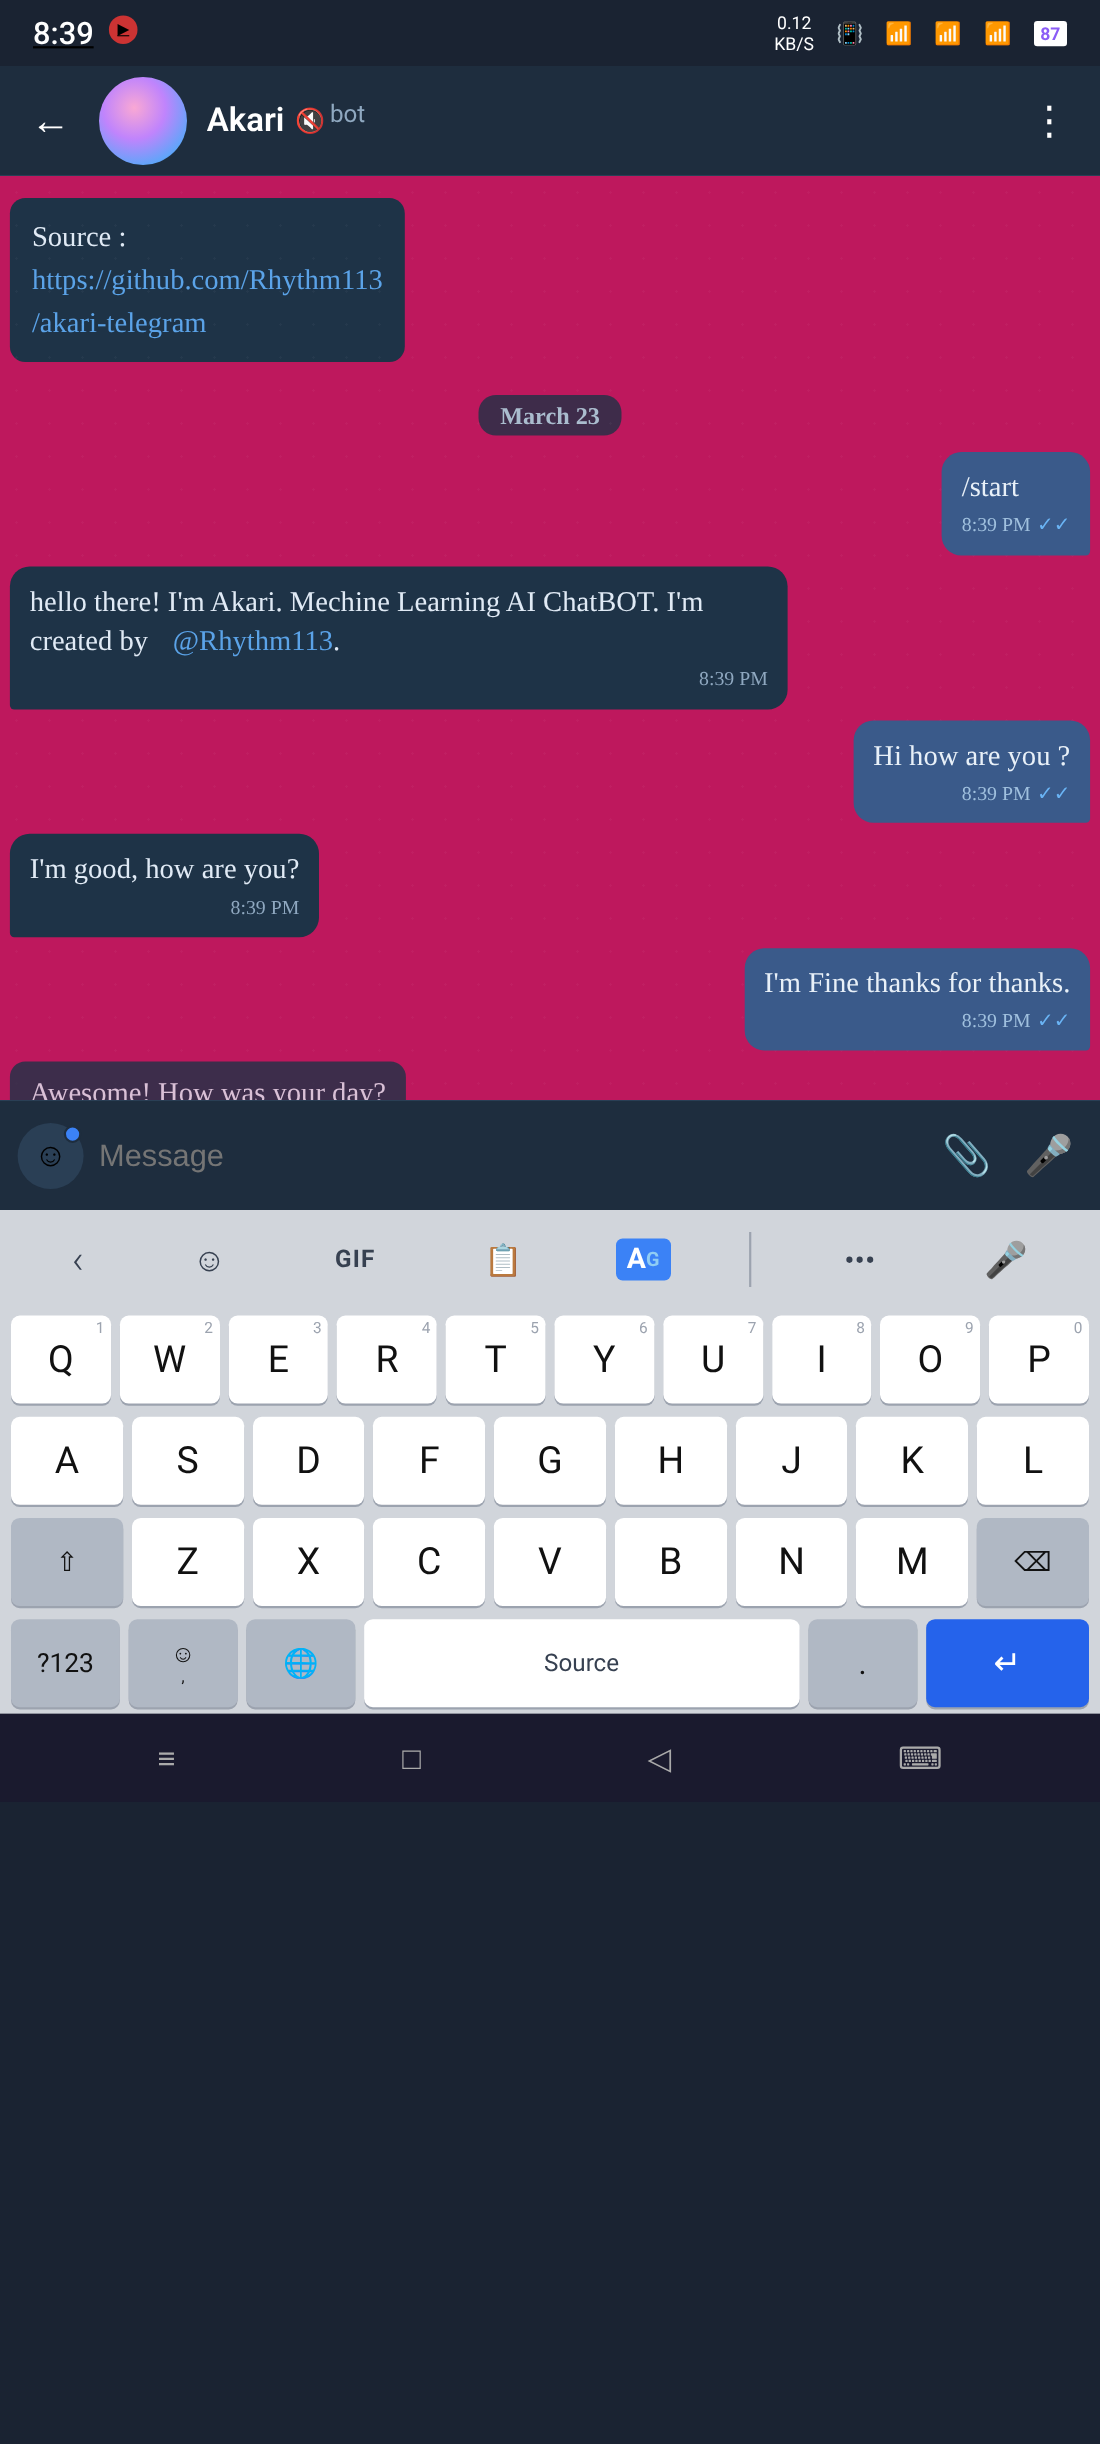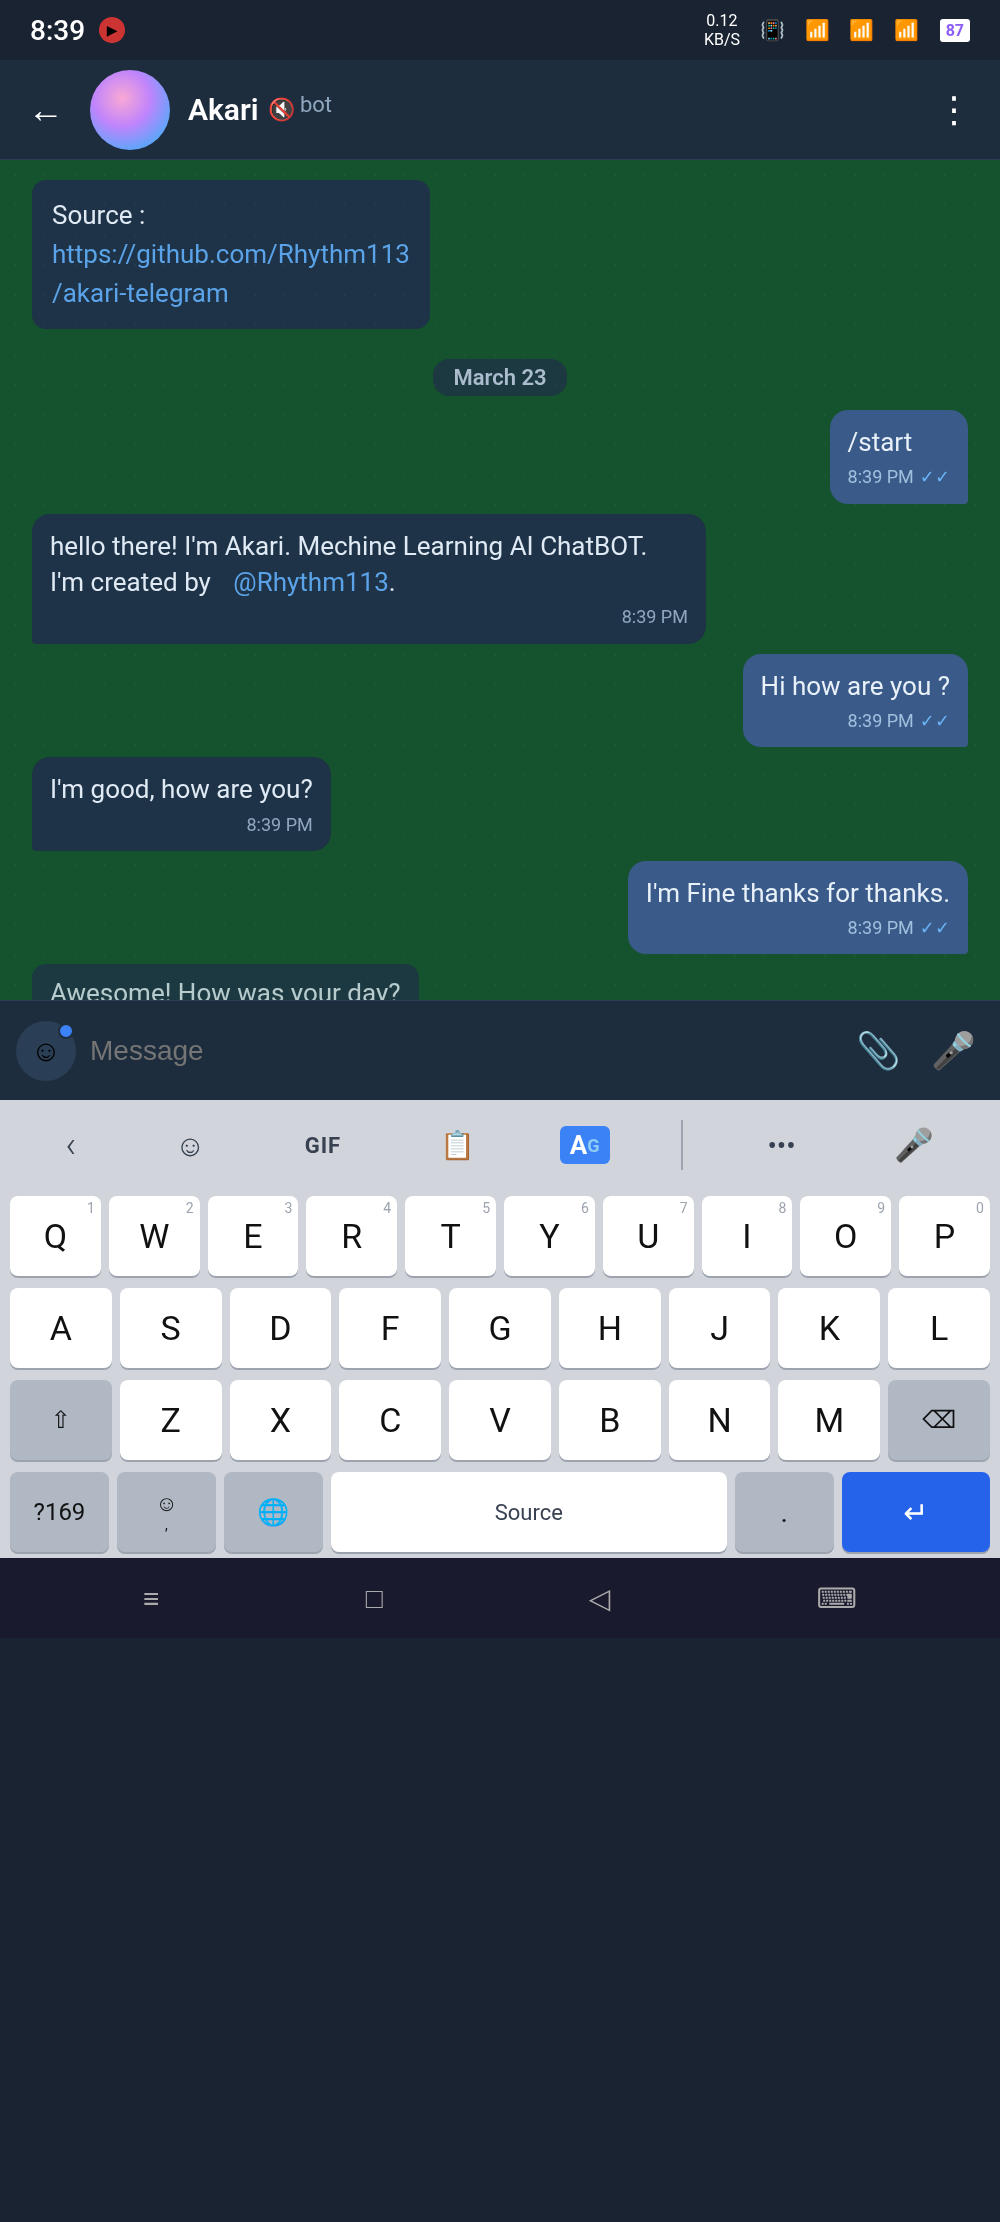--- a/index.html
+++ b/index.html
@@ -113,25 +113,26 @@
     }
     .more-btn {
       color: white;
       font-size: 36px;
       cursor: pointer;
       padding: 8px;
     }
 
     
     .chat-area {
-      background: #14532d;
-      padding: 20px 32px;
+      background: #be185d;
+      padding: 20px 9px;
       height: 840px;
       overflow: hidden;
       position: relative;
+      font-family: Liberation Serif, serif;
     }
 
     
     .chat-area::before {
       content: '';
       position: absolute;
       inset: 0;
       background-image: radial-gradient(circle, rgba(255,255,255,0.03) 1px, transparent 1px);
       background-size: 30px 30px;
       pointer-events: none;
@@ -419,21 +420,21 @@
       color: #aaa;
       font-size: 28px;
       cursor: pointer;
       padding: 10px 20px;
     }
   </style>
 </head>
 <body>
 
 <div class="status-bar">
-  <div style="display:flex;align-items:center;gap:8px;">
+  <div style="display:flex;align-items:flex-start;gap:8px;text-decoration:underline;">
     <span class="status-time">8:39</span>
     <span class="rec-icon">▶</span>
   </div>
   <div class="status-icons">
     <span style="font-size:16px;line-height:1.2;text-align:center;">0.12<br>KB/S</span>
     <span>📳</span>
     <span>📶</span>
     <span>📶</span>
     <span>📶</span>
     <span class="battery-icon">87</span>
@@ -581,21 +582,21 @@
     <div class="key">X</div>
     <div class="key">C</div>
     <div class="key">V</div>
     <div class="key">B</div>
     <div class="key">N</div>
     <div class="key">M</div>
     <div class="key delete-key special">⌫</div>
   </div>
 
   <div class="keyboard-row">
-    <div class="key numbers-key special">?169</div>
+    <div class="key numbers-key special">?123</div>
     <div class="key emoji-key special" style="font-size:22px;">☺<br><span style="font-size:14px;">,</span></div>
     <div class="key globe-key special">🌐</div>
     <div class="key space-key">Source</div>
     <div class="key period-key special">.</div>
     <div class="key action-key">↵</div>
   </div>
 
 </div>
 
 <div class="bottom-nav">

